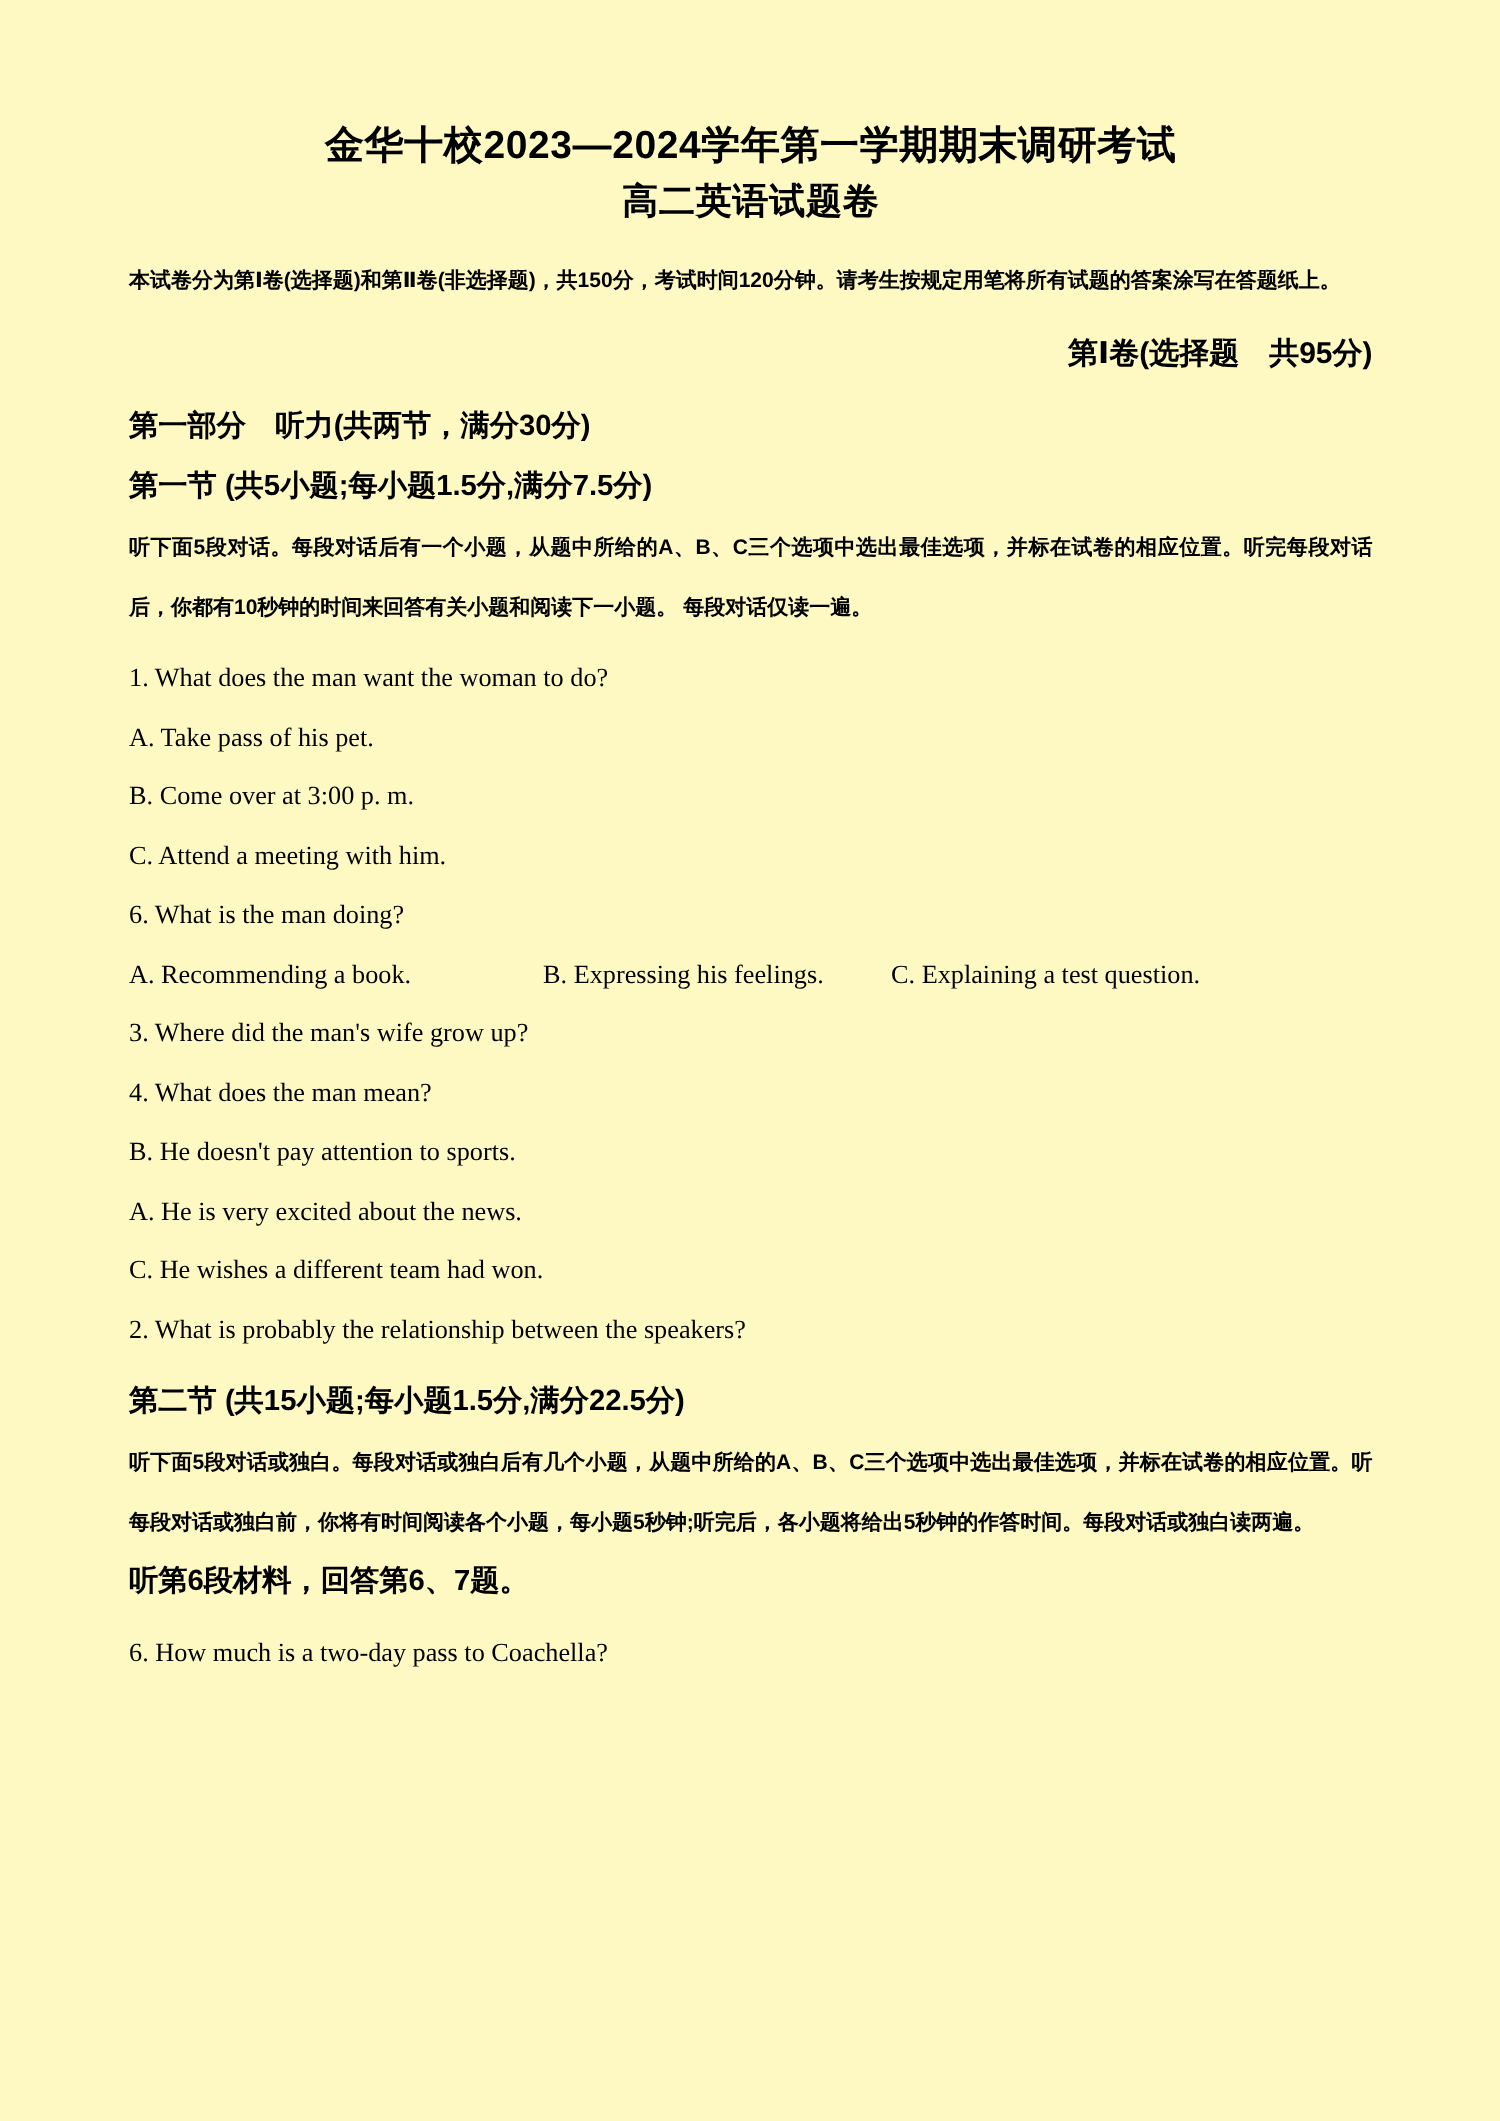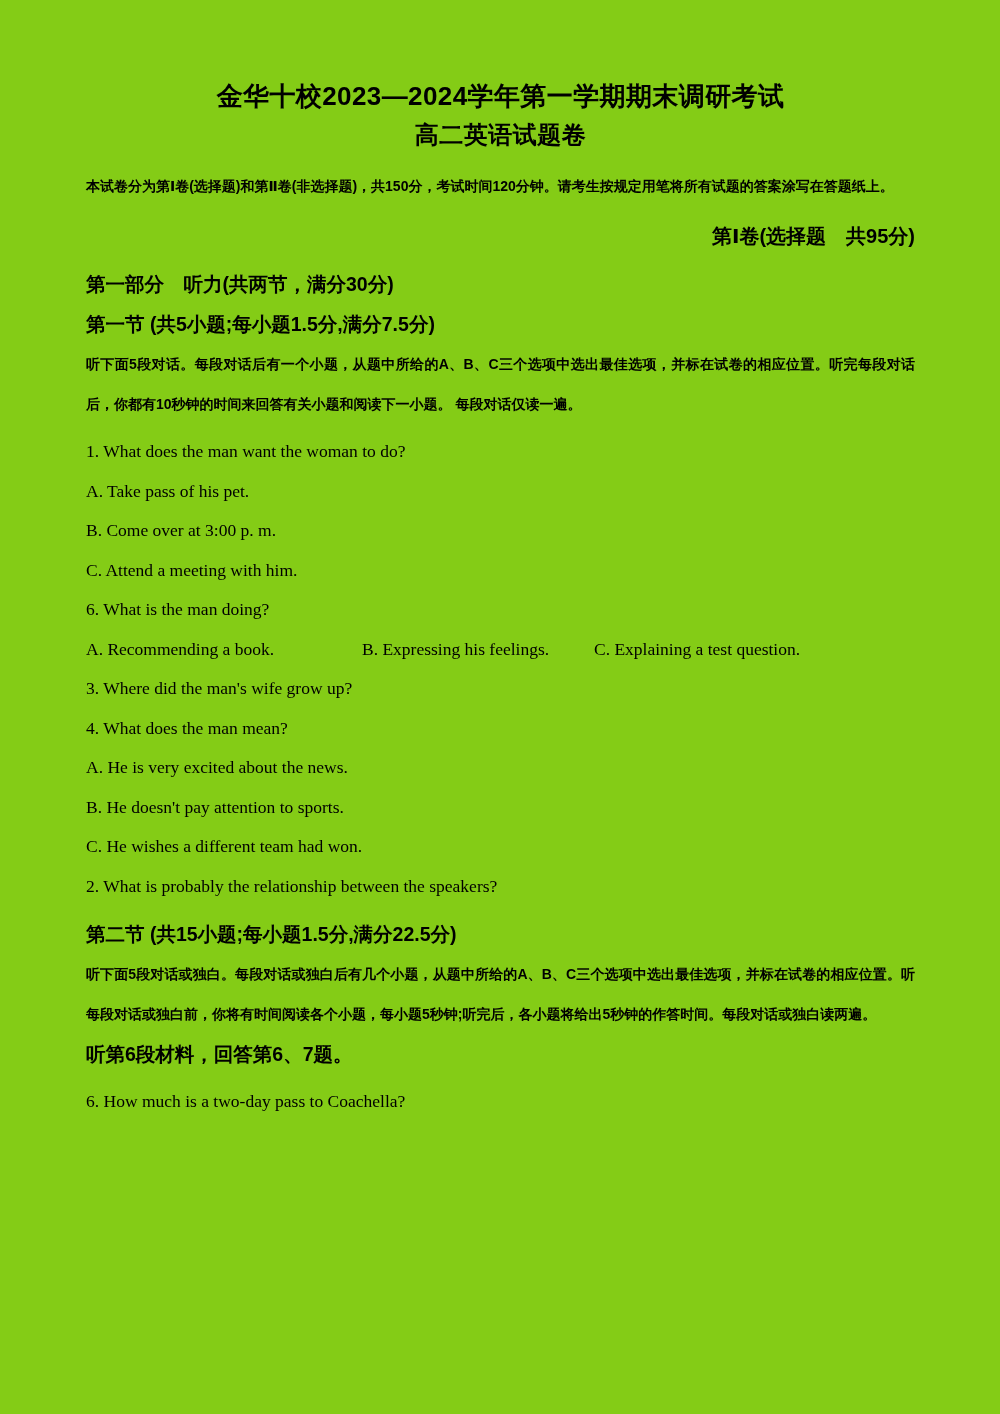--- a/index.html
+++ b/index.html
@@ -15,21 +15,21 @@
     overflow: hidden;
     font-family: "Liberation Serif", "DejaVu Serif", serif;
     color: #000000;
     -webkit-font-smoothing: antialiased;
   }
   .page {
     position: absolute;
     left: 0; top: 0;
     width: 1000px;
     height: 1414px;
-    background: #84cc16;
+    background: #fef9c3;
   }
   .content {
     position: absolute;
     left: 86px;
     top: 0;
     width: 829px;
   }
 
   
   .title-block {
@@ -147,22 +147,22 @@
     <div class="q-line">6. What is the man doing?</div>
     <div class="opt-row">
       <span class="col col-a">A. Recommending a book.</span>
       <span class="col col-b">B. Expressing his feelings.</span>
       <span class="col col-c">C. Explaining a test question.</span>
     </div>
 
     <div class="q-line">3. Where did the man's wife grow up?</div>
 
     <div class="q-line">4. What does the man mean?</div>
+    <div class="opt-line">B. He doesn't pay attention to sports.</div>
     <div class="opt-line">A. He is very excited about the news.</div>
-    <div class="opt-line">B. He doesn't pay attention to sports.</div>
     <div class="opt-line">C. He wishes a different team had won.</div>
 
     <div class="q-line">2. What is probably the relationship between the speakers?</div>
 
     <div class="cn-head">第二节 (共15小题;每小题1.5分,满分22.5分)</div>
 
     <div class="cn-para tight">听下面5段对话或独白。每段对话或独白后有几个小题，从题中所给的A、B、C三个选项中选出最佳选项，并标在试卷的相应位置。听每段对话或独白前，你将有时间阅读各个小题，每小题5秒钟;听完后，各小题将给出5秒钟的作答时间。每段对话或独白读两遍。</div>
 
     <div class="cn-head sub">听第6段材料，回答第6、7题。</div>
 

